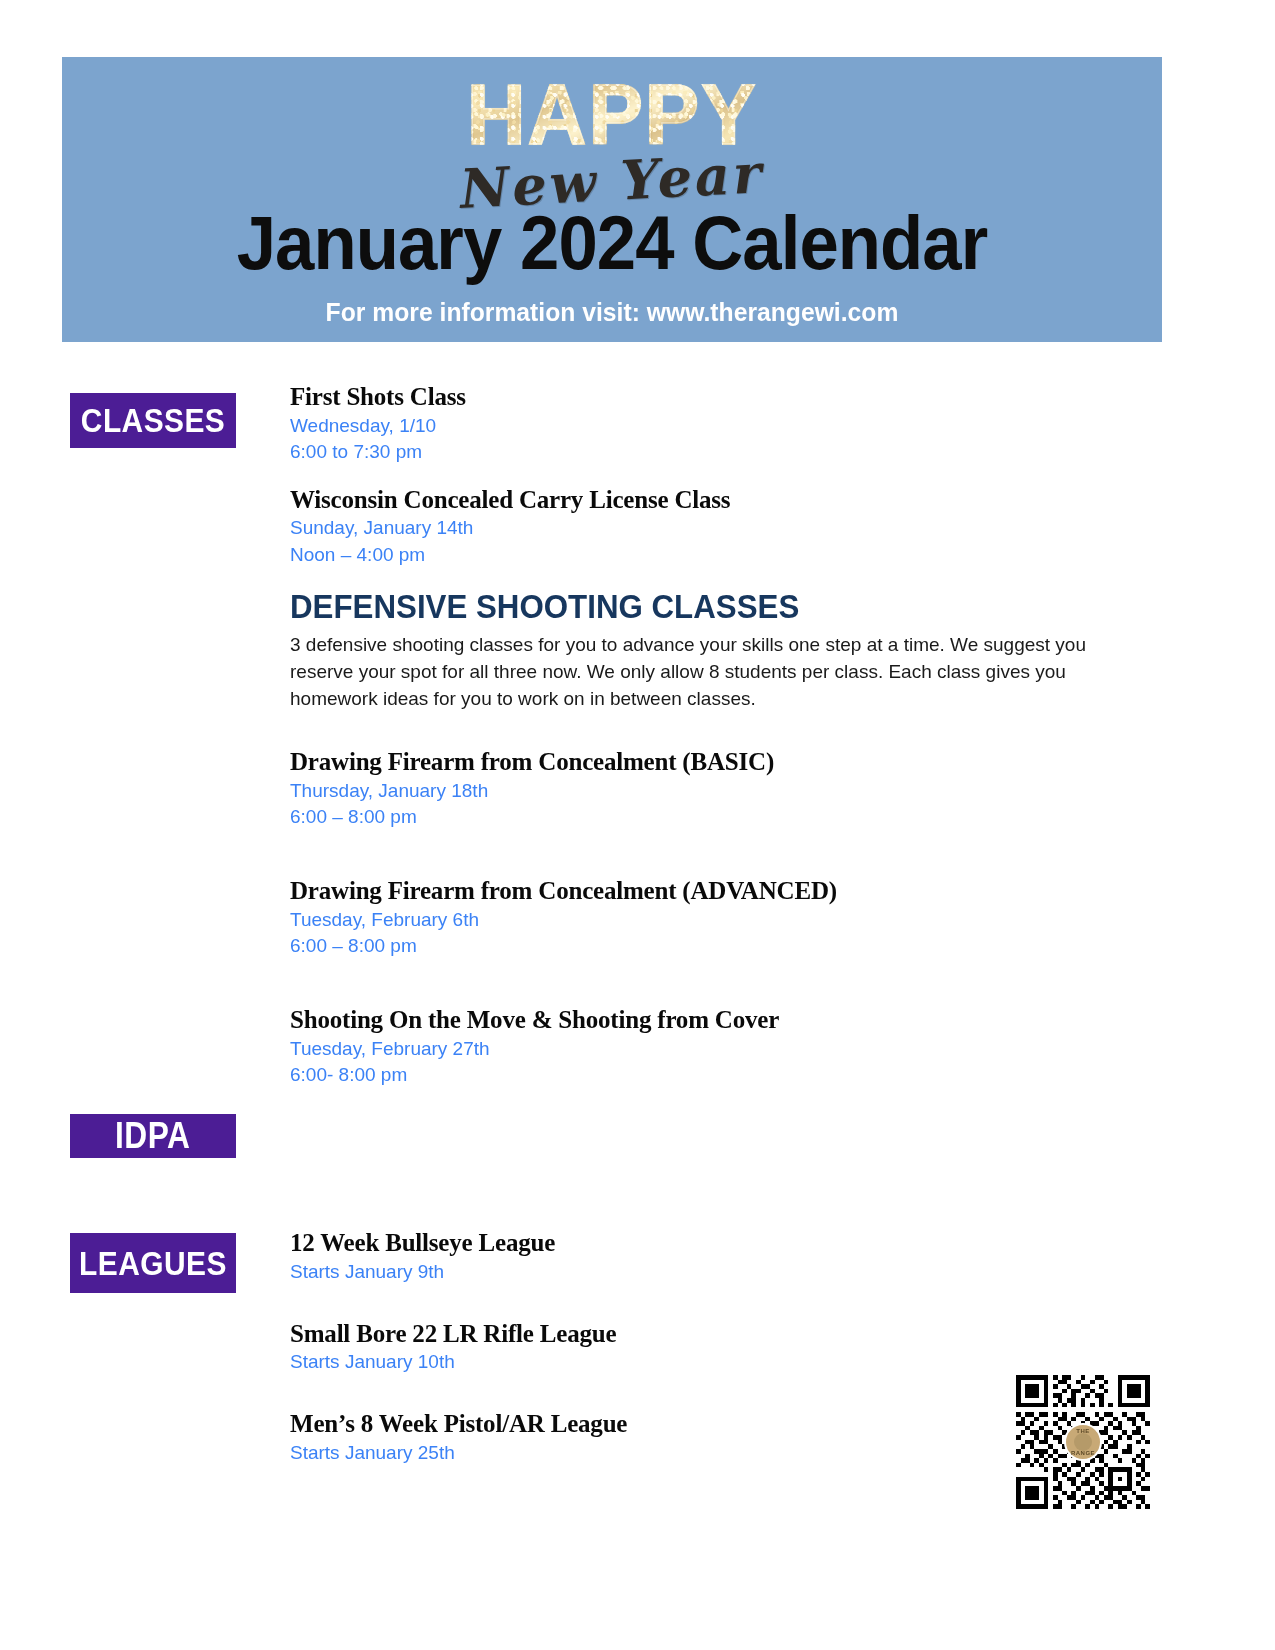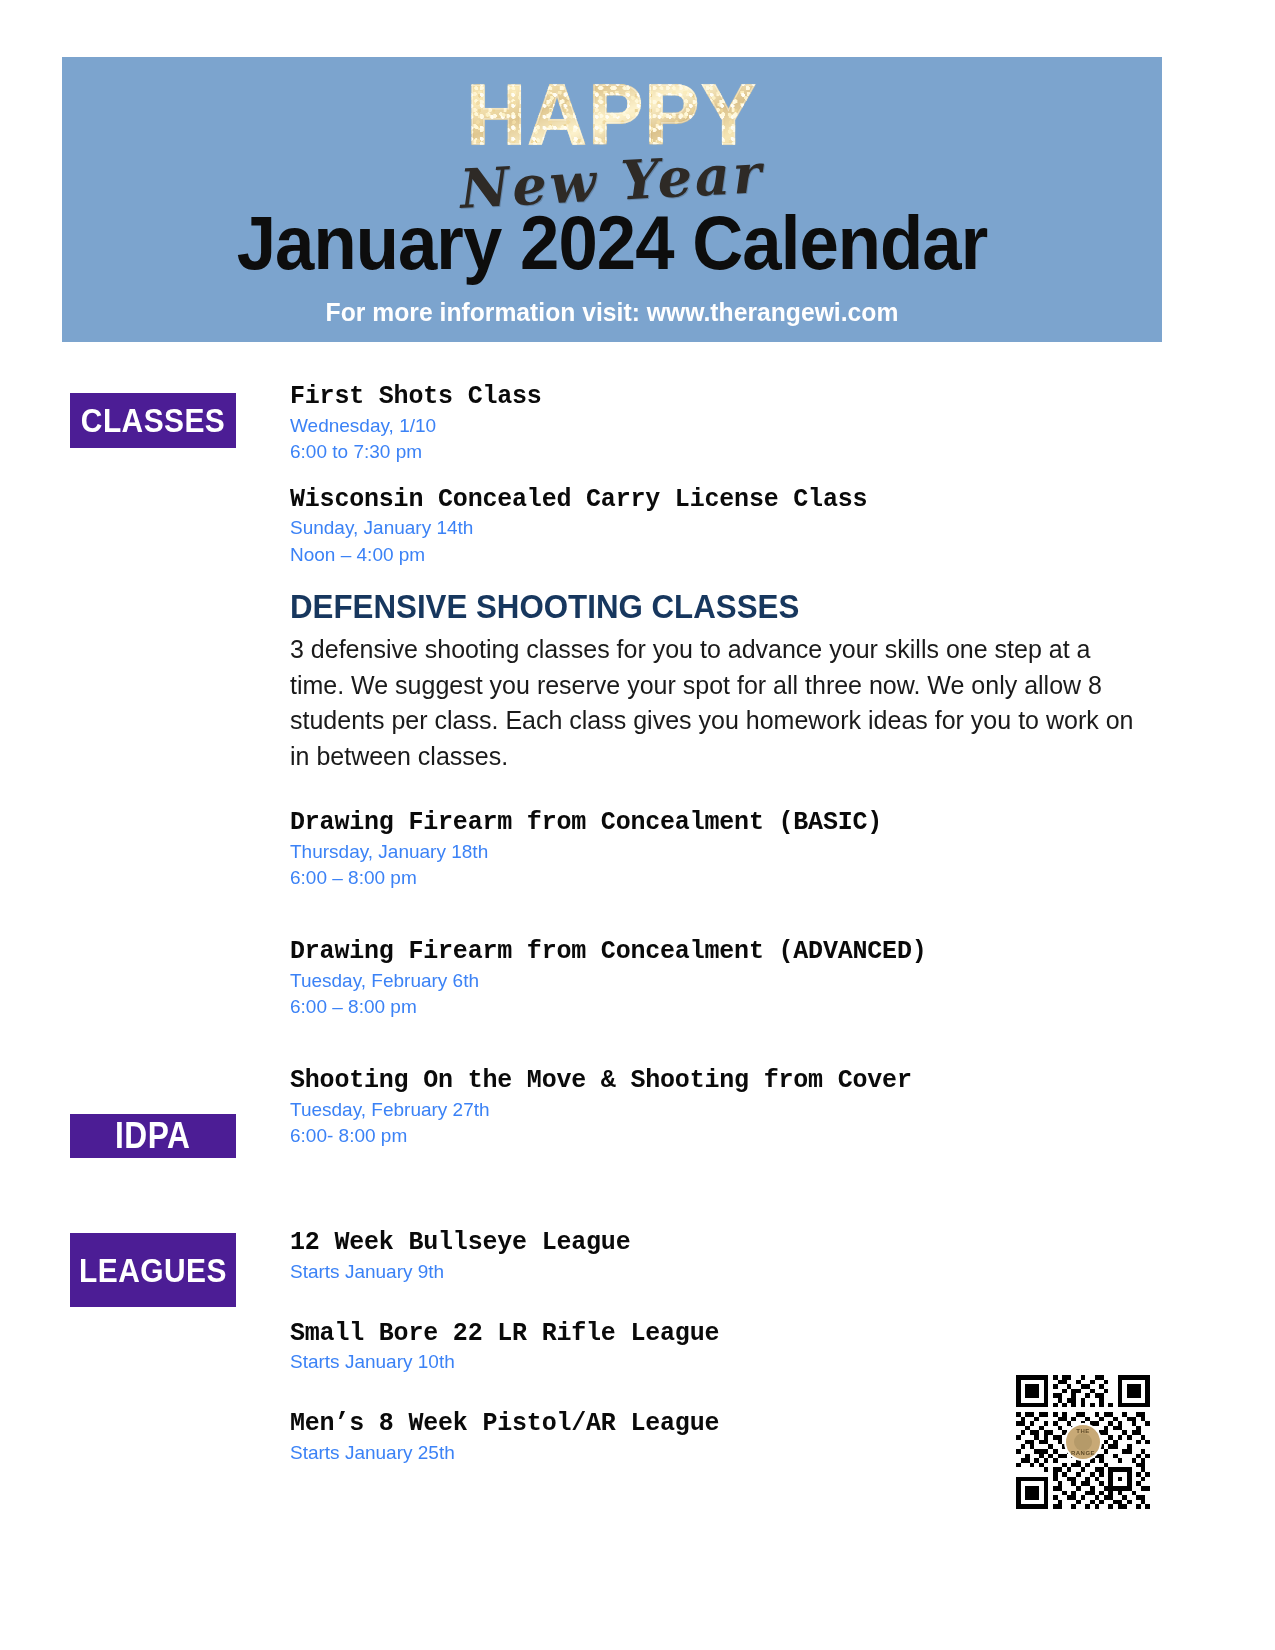--- a/index.html
+++ b/index.html
@@ -134,36 +134,36 @@
     width: 166px; height: 55px;
     font-size: 34px;
   }
   #badge-idpa {
     left: 70px; top: 1114px;
     width: 166px; height: 44px;
     font-size: 36px;
   }
   #badge-leagues {
     left: 70px; top: 1233px;
-    width: 166px; height: 74px;
+    width: 166px; height: 60px;
     font-size: 34px;
   }
 
   
   .content {
     position: absolute;
     left: 290px;
     top: 382px;
     width: 850px;
   }
 
   .entry { margin-bottom: 0; }
 
   .entry-title {
-    font-family: Liberation Mono, monospace;
+    font-family: Liberation Serif, serif;
     font-weight: bold;
     font-size: 25px;
     line-height: 1.22;
     color: #0a0a0a;
     letter-spacing: -0.2px;
   }
 
   .entry-line {
     font-family: "Liberation Sans Narrow", "Liberation Sans", sans-serif;
     font-size: 19px;
@@ -182,21 +182,21 @@
     font-size: 34px;
     line-height: 1.1;
     color: #17375e;
     letter-spacing: 0px;
     transform: scaleX(0.92);
     transform-origin: left center;
   }
 
   .section-para {
     font-family: "Liberation Sans Narrow", "Liberation Sans", sans-serif;
-    font-size: 25px;
+    font-size: 19px;
     line-height: 1.42;
     color: #1a1a1a;
     width: 848px;
     margin-top: 7px;
   }
 
   
   .block-idpa {
     position: absolute;
     left: 290px;

